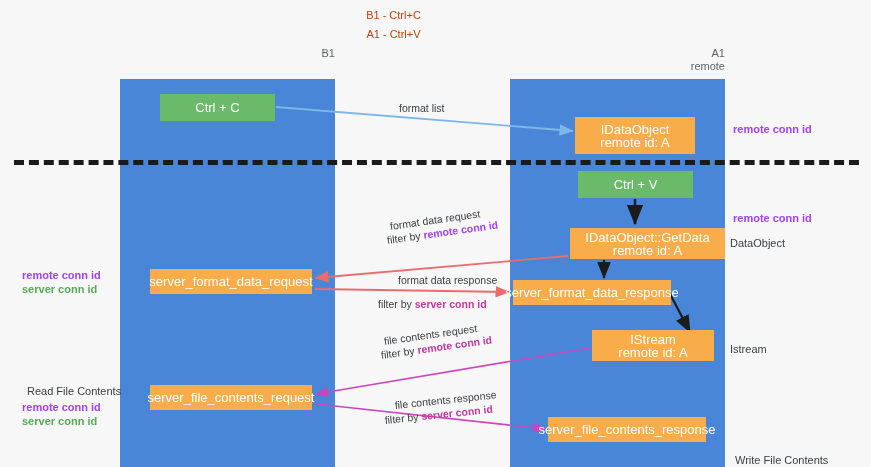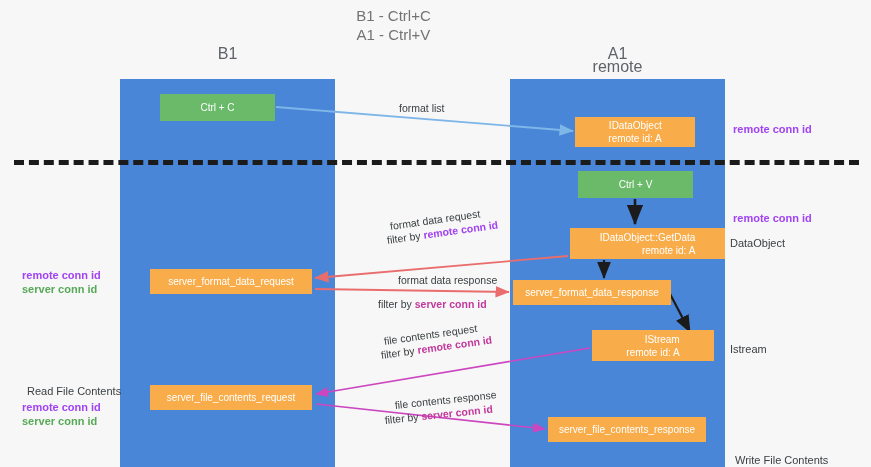--- a/index.html
+++ b/index.html
@@ -15,43 +15,43 @@
   #canvas{position:absolute;left:0;top:0;width:871px;height:467px;}
 
   
   .lane{position:absolute;background:#4a86d8;}
   #lane-b1{left:120px;top:79px;width:215px;height:388px;}
   #lane-a1{left:510px;top:79px;width:215px;height:388px;}
 
   
   .title{
     position:absolute;left:0;top:6px;width:787px;
-    text-align:center;font-size:15px;line-height:19px;color:#737373;
+    text-align:center;font-size:11px;line-height:19px;color:#c2410c;
   }
   .lane-head{
-    position:absolute;text-align:center;font-size:16px;line-height:13px;color:#5f6368;
+    position:absolute;text-align:right;font-size:11px;line-height:13px;color:#5f6368;
   }
   #head-b1{left:120px;top:47px;width:215px;}
   #head-a1{left:510px;top:47px;width:215px;}
   .lane-head .l1{display:block;}
   .lane-head .l2{display:block;}
 
   
   .node{
     position:absolute;box-sizing:border-box;
     display:flex;align-items:center;justify-content:center;
-    text-align:right;color:#ffffff;font-size:10px;line-height:13px;
+    text-align:center;color:#ffffff;font-size:13px;line-height:13px;
     padding:2px 4px;
   }
   .node span{display:block;}
   .green{background:#6aba6a;}
   .orange{background:#f9ac4a;}
 
   #n-ctrlc{left:160px;top:94px;width:115px;height:27px;}
-  #n-idataobject{left:575px;top:117px;width:120px;height:30px;}
+  #n-idataobject{left:575px;top:117px;width:120px;height:37px;}
   #n-ctrlv{left:578px;top:171px;width:115px;height:27px;}
   #n-getdata{left:570px;top:228px;width:155px;height:31px;}
   #n-sfdreq{left:150px;top:269px;width:162px;height:25px;}
   #n-sfdres{left:513px;top:280px;width:158px;height:25px;}
   #n-istream{left:592px;top:330px;width:122px;height:31px;}
   #n-sfcreq{left:150px;top:385px;width:162px;height:25px;}
   #n-sfcres{left:548px;top:417px;width:158px;height:25px;}
 
   
   #divider{

